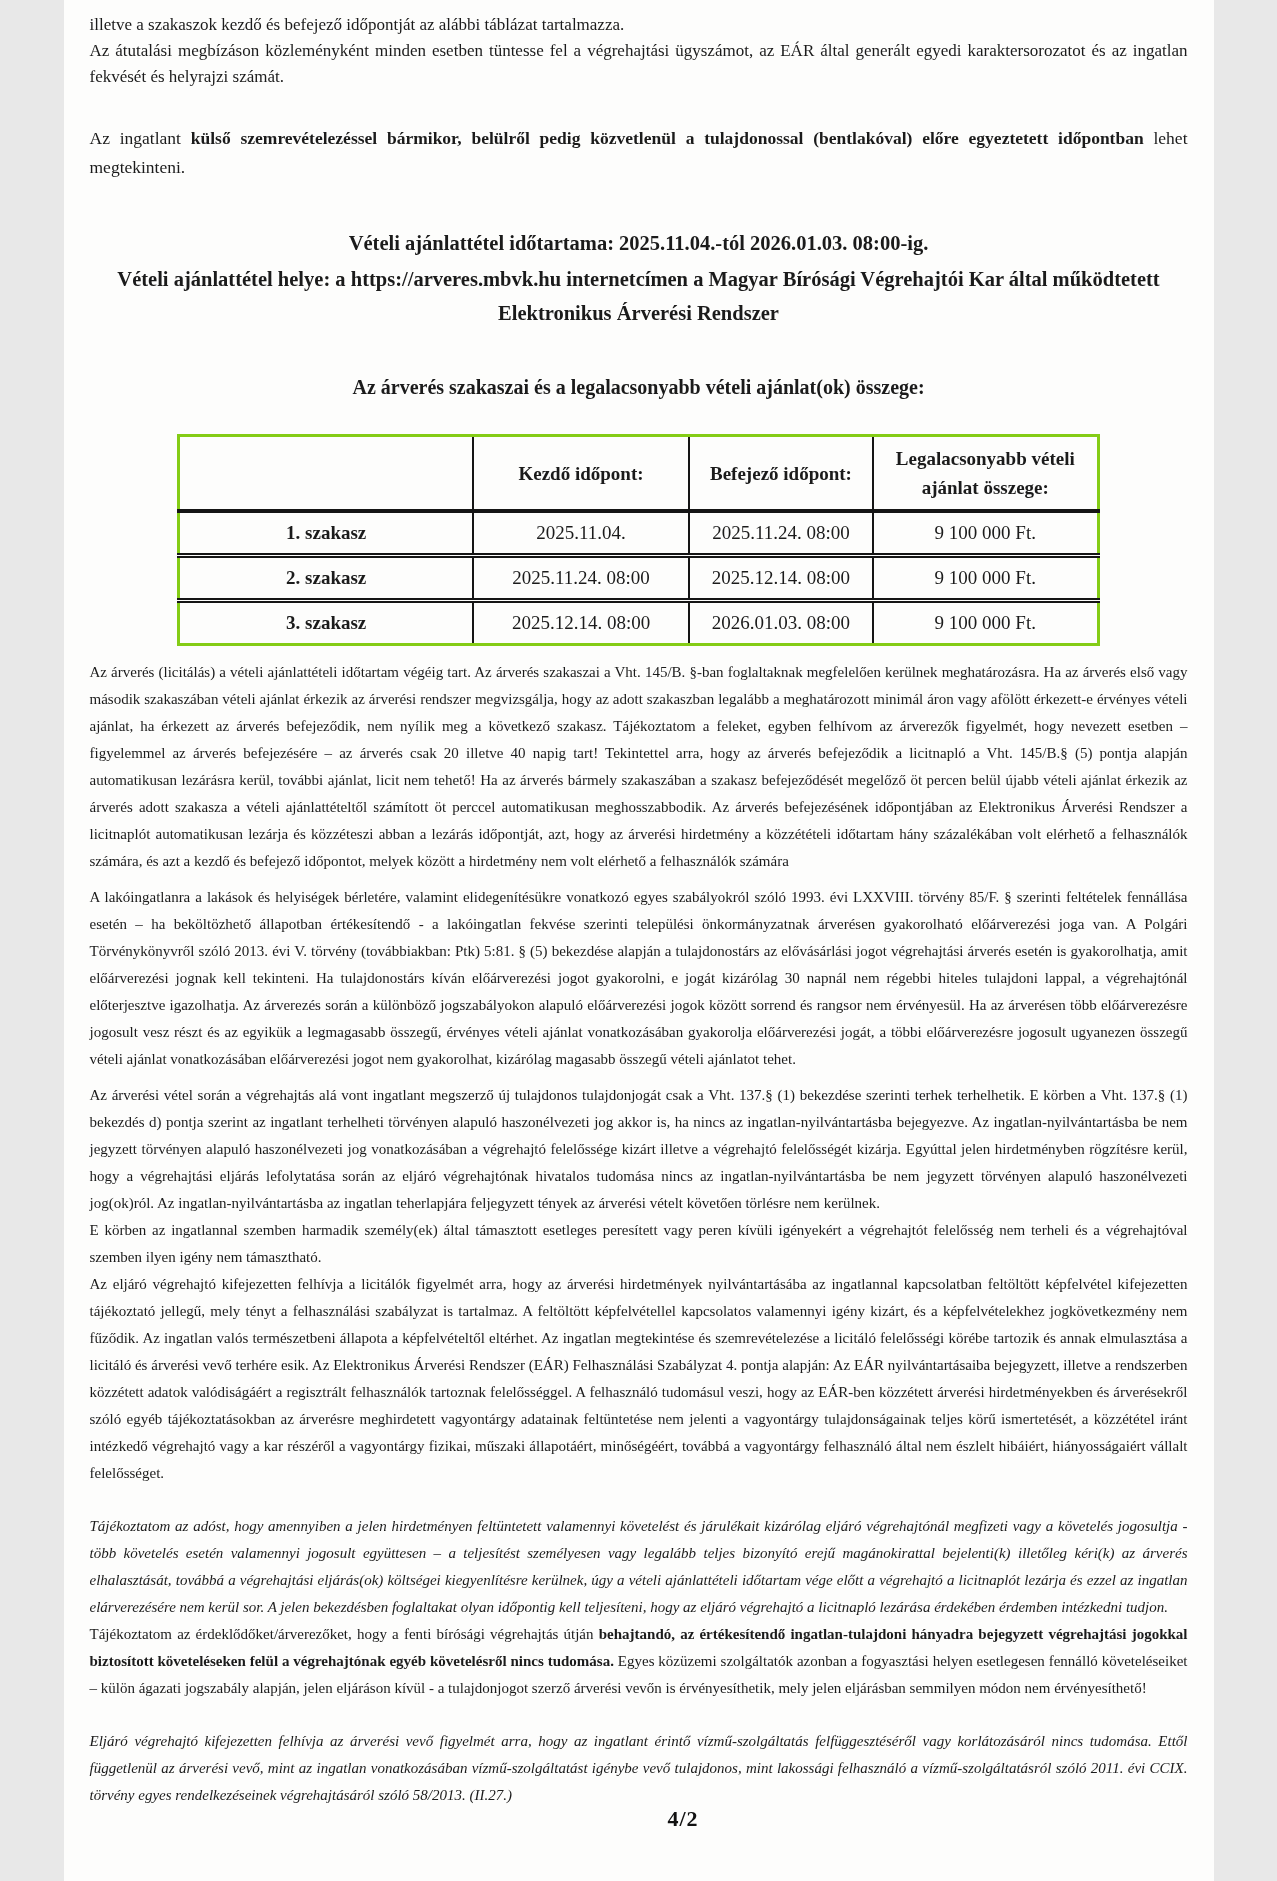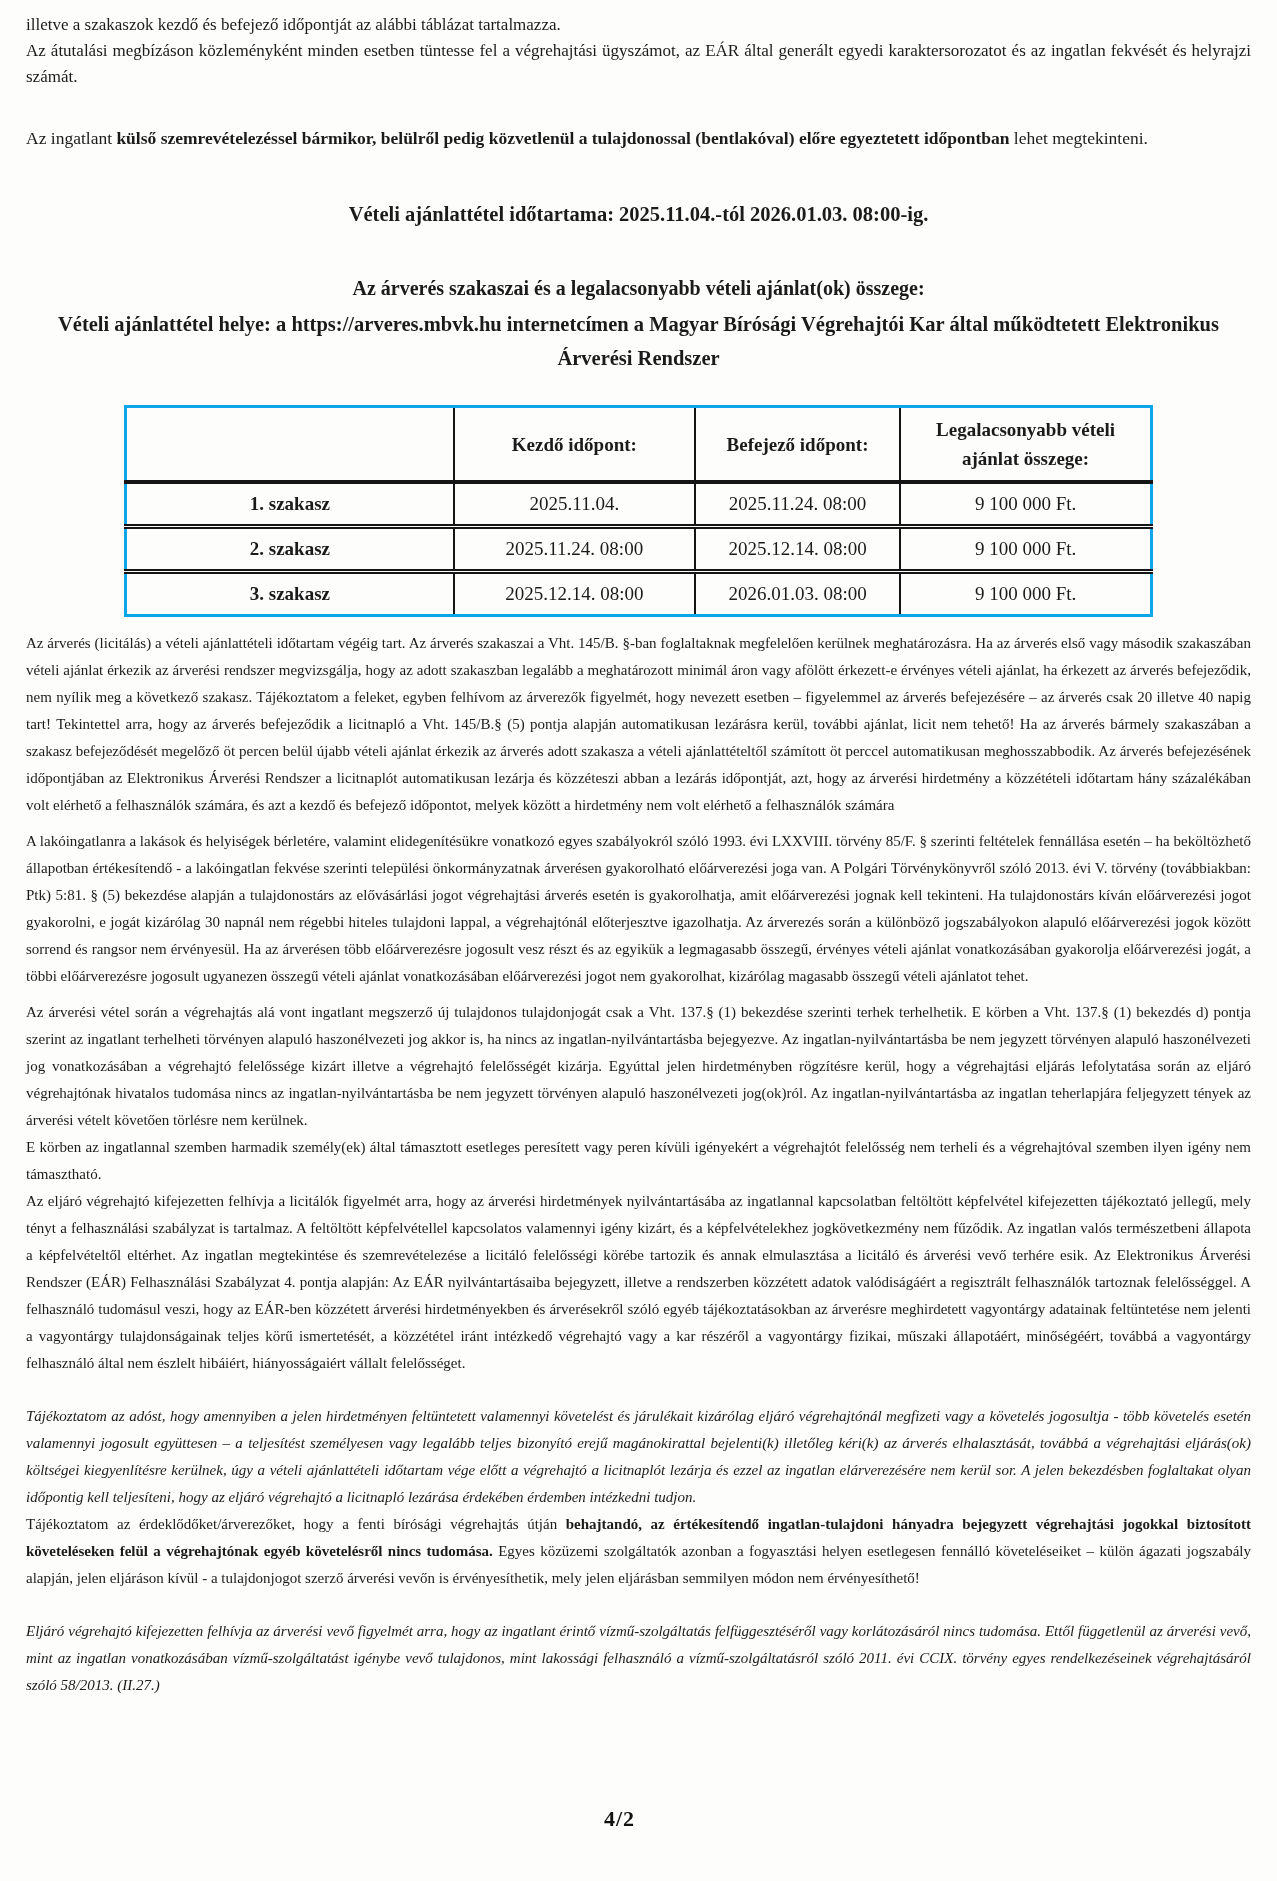--- a/index.html
+++ b/index.html
@@ -1,18 +1,18 @@
 <!DOCTYPE html>
 <html lang="hu"><head>
 <meta charset="utf-8">
 <style>
   html,body{margin:0;padding:0;background:#e8e8e8;}
   .page{
     position:relative;
-    width:1277px;height:1881px;
+    width:1150px;height:1881px;
     margin:0 auto;
     background:#fdfdfc;
     box-sizing:border-box;
     padding:12px 26px 0 26px;
     overflow:hidden;
     font-family:"Liberation Serif","DejaVu Serif",serif;
     color:#1b1b1b;
     -webkit-font-smoothing:antialiased;
   }
   p{margin:0;}
@@ -23,21 +23,21 @@
     text-align:center;font-weight:bold;
     font-size:20.5px;line-height:34px;
   }
   .offer-period{margin-top:44px;}
   .offer-place{margin-top:2px;}
   .table-title{margin-top:40px;font-size:20px;}
   table.auction{
     width:84%;
     margin:30px auto 0 auto;
     border-collapse:collapse;
-    border:3px solid #0ea5e9;
+    border:3px solid #84cc16;
     table-layout:fixed;
   }
   table.auction th,table.auction td{
     border-left:2px solid #151515;
     border-right:2px solid #151515;
     text-align:center;
     vertical-align:middle;
     padding:4px 6px;
     font-size:19px;
   }
@@ -78,23 +78,23 @@
 
   <p class="intro-line">illetve a szakaszok kezdő és befejező időpontját az alábbi táblázat tartalmazza.</p>
 
 
   <p class="intro-line">Az átutalási megbízáson közleményként minden esetben tüntesse fel a végrehajtási ügyszámot, az EÁR által generált egyedi karaktersorozatot és az ingatlan fekvését és helyrajzi számát.</p>
 
   <p class="viewing"><span>Az ingatlant </span><span class="bold">külső szemrevételezéssel bármikor, belülről pedig közvetlenül a tulajdonossal (bentlakóval) előre egyeztetett időpontban</span><span> lehet megtekinteni.</span></p>
 
   <p class="h-center offer-period">Vételi ajánlattétel időtartama: 2025.11.04.-tól 2026.01.03. 08:00-ig.</p>
 
+  <p class="h-center offer-place">Vételi ajánlattétel helye: a https://arveres.mbvk.hu internetcímen a Magyar Bírósági Végrehajtói Kar által működtetett Elektronikus Árverési Rendszer</p>
+
   <p class="h-center table-title">Az árverés szakaszai és a legalacsonyabb vételi ajánlat(ok) összege:</p>
-
-  <p class="h-center offer-place">Vételi ajánlattétel helye: a https://arveres.mbvk.hu internetcímen a Magyar Bírósági Végrehajtói Kar által működtetett Elektronikus Árverési Rendszer</p>
 
   <table class="auction">
     <colgroup>
       <col class="col-phase">
         <col class="col-start">
         <col class="col-end">
         <col class="col-offer">
     </colgroup>
     <thead>
       <tr>

